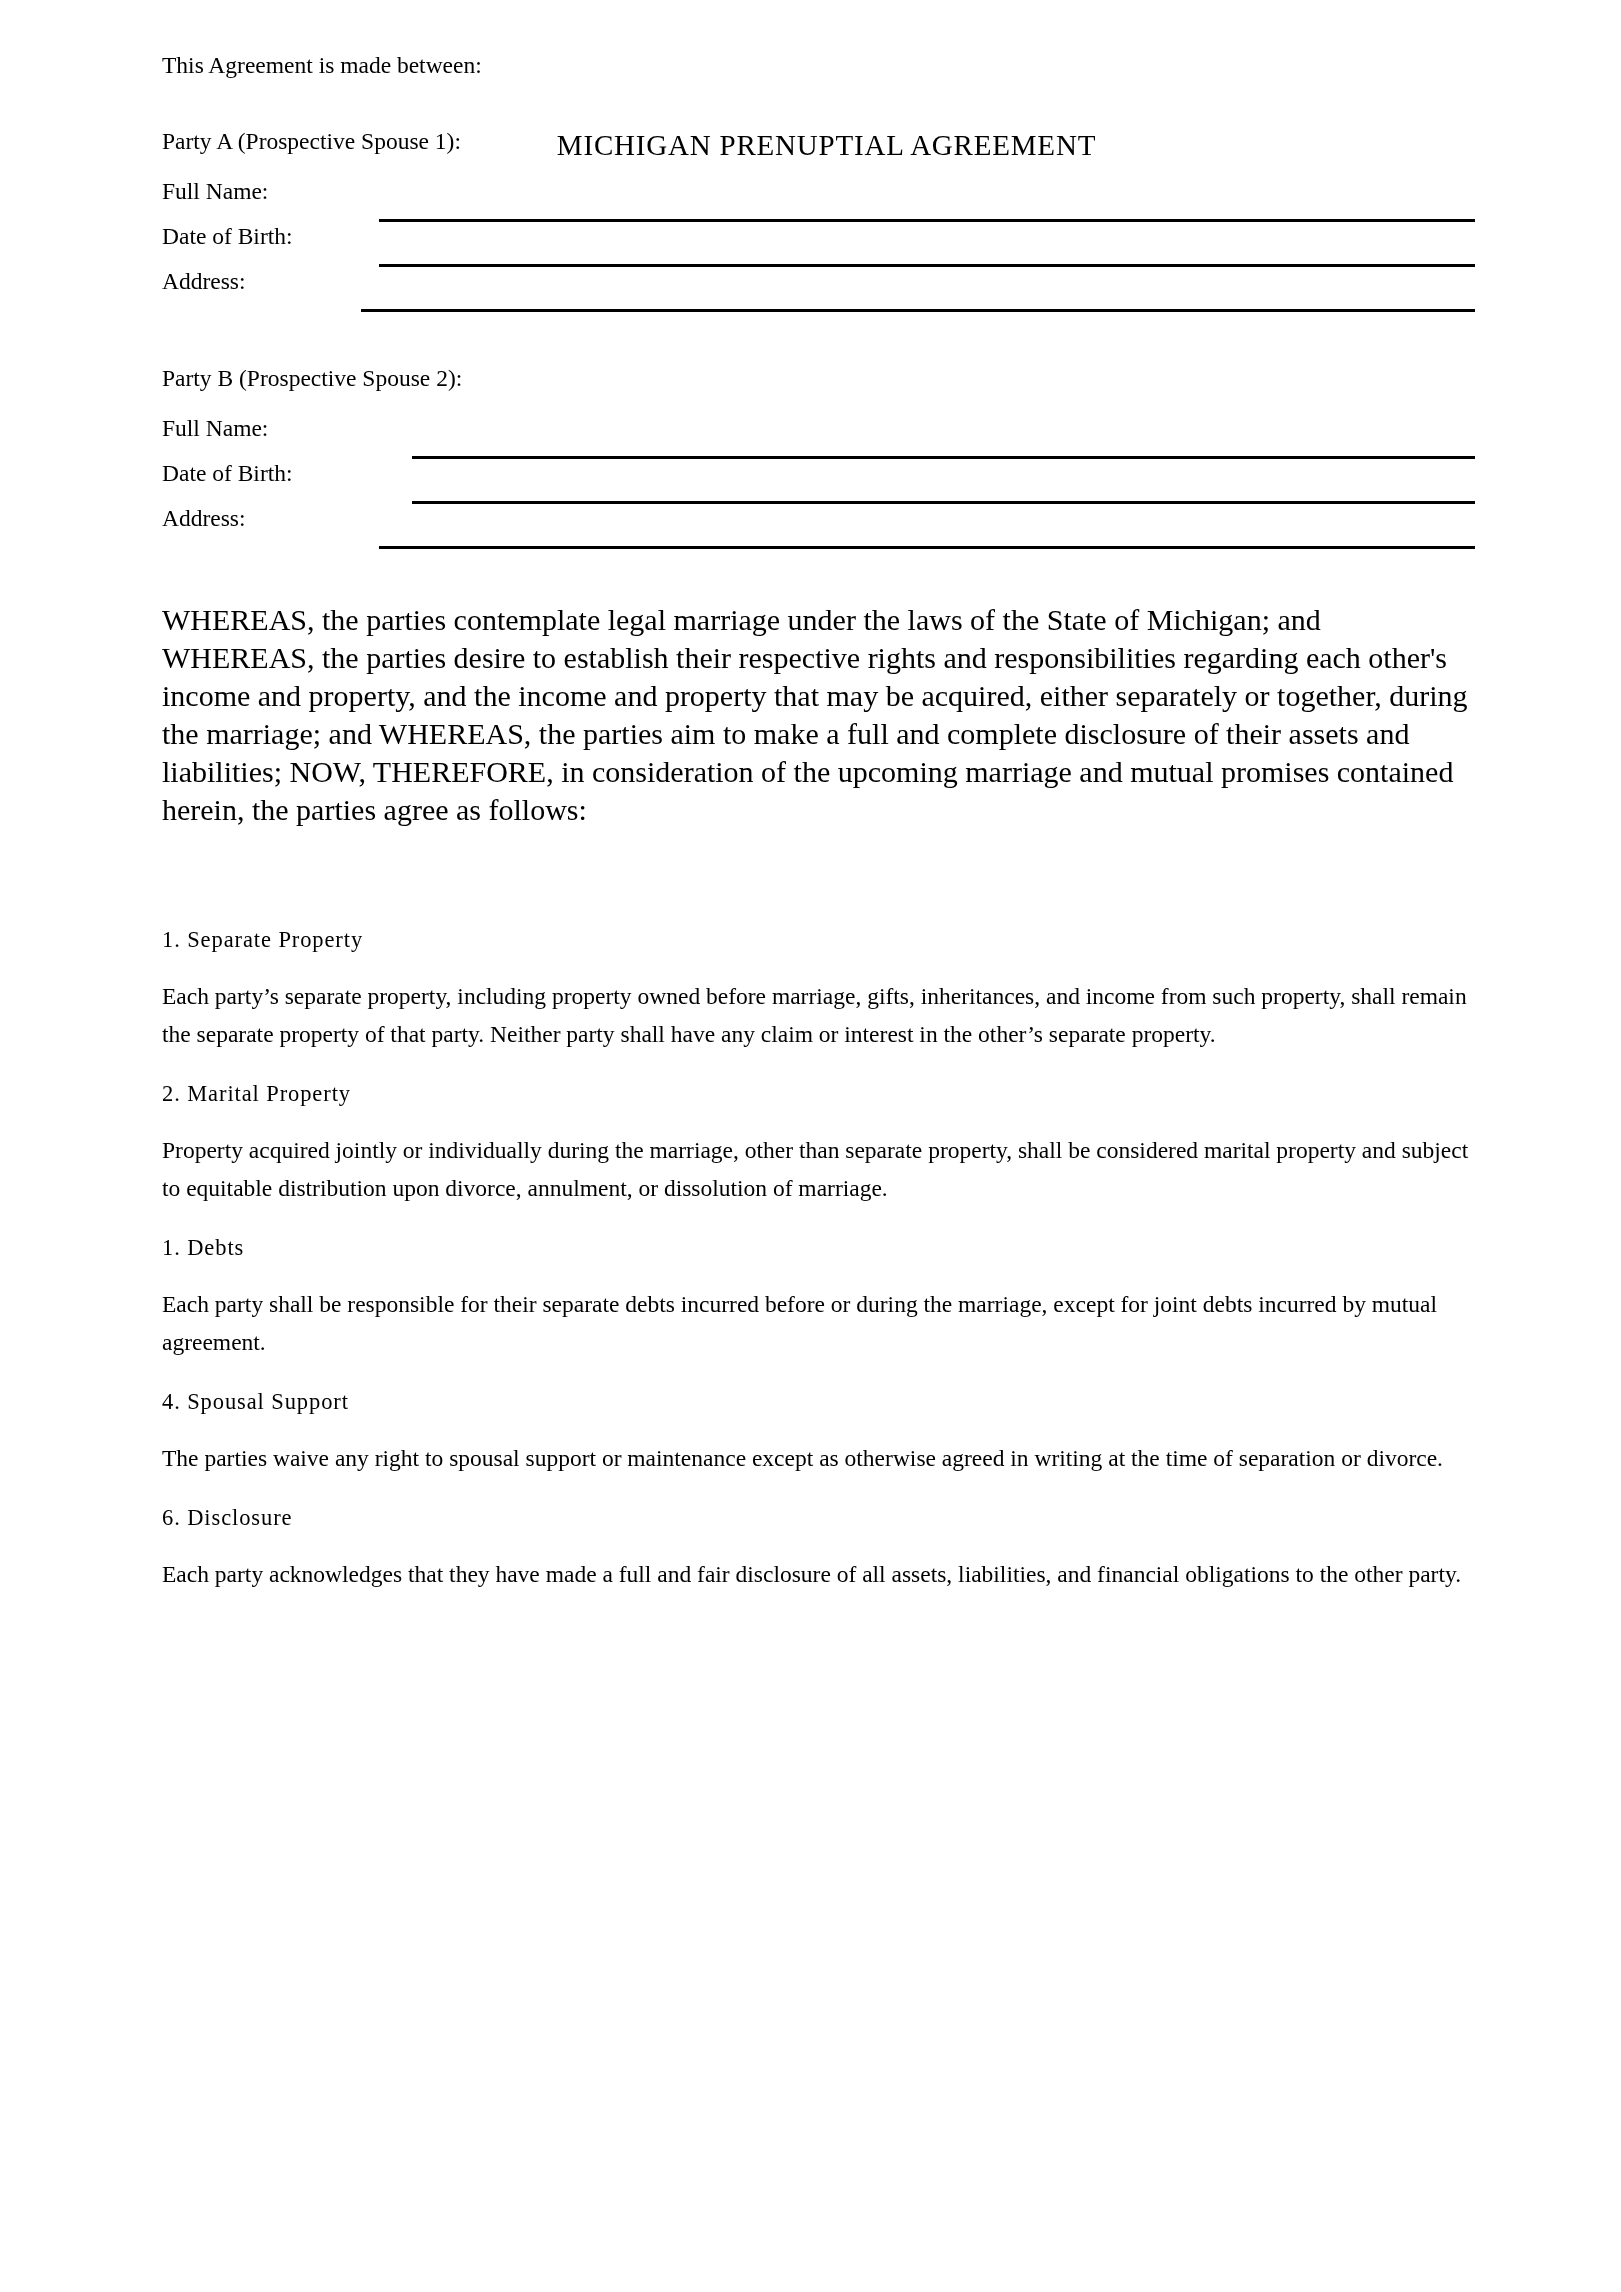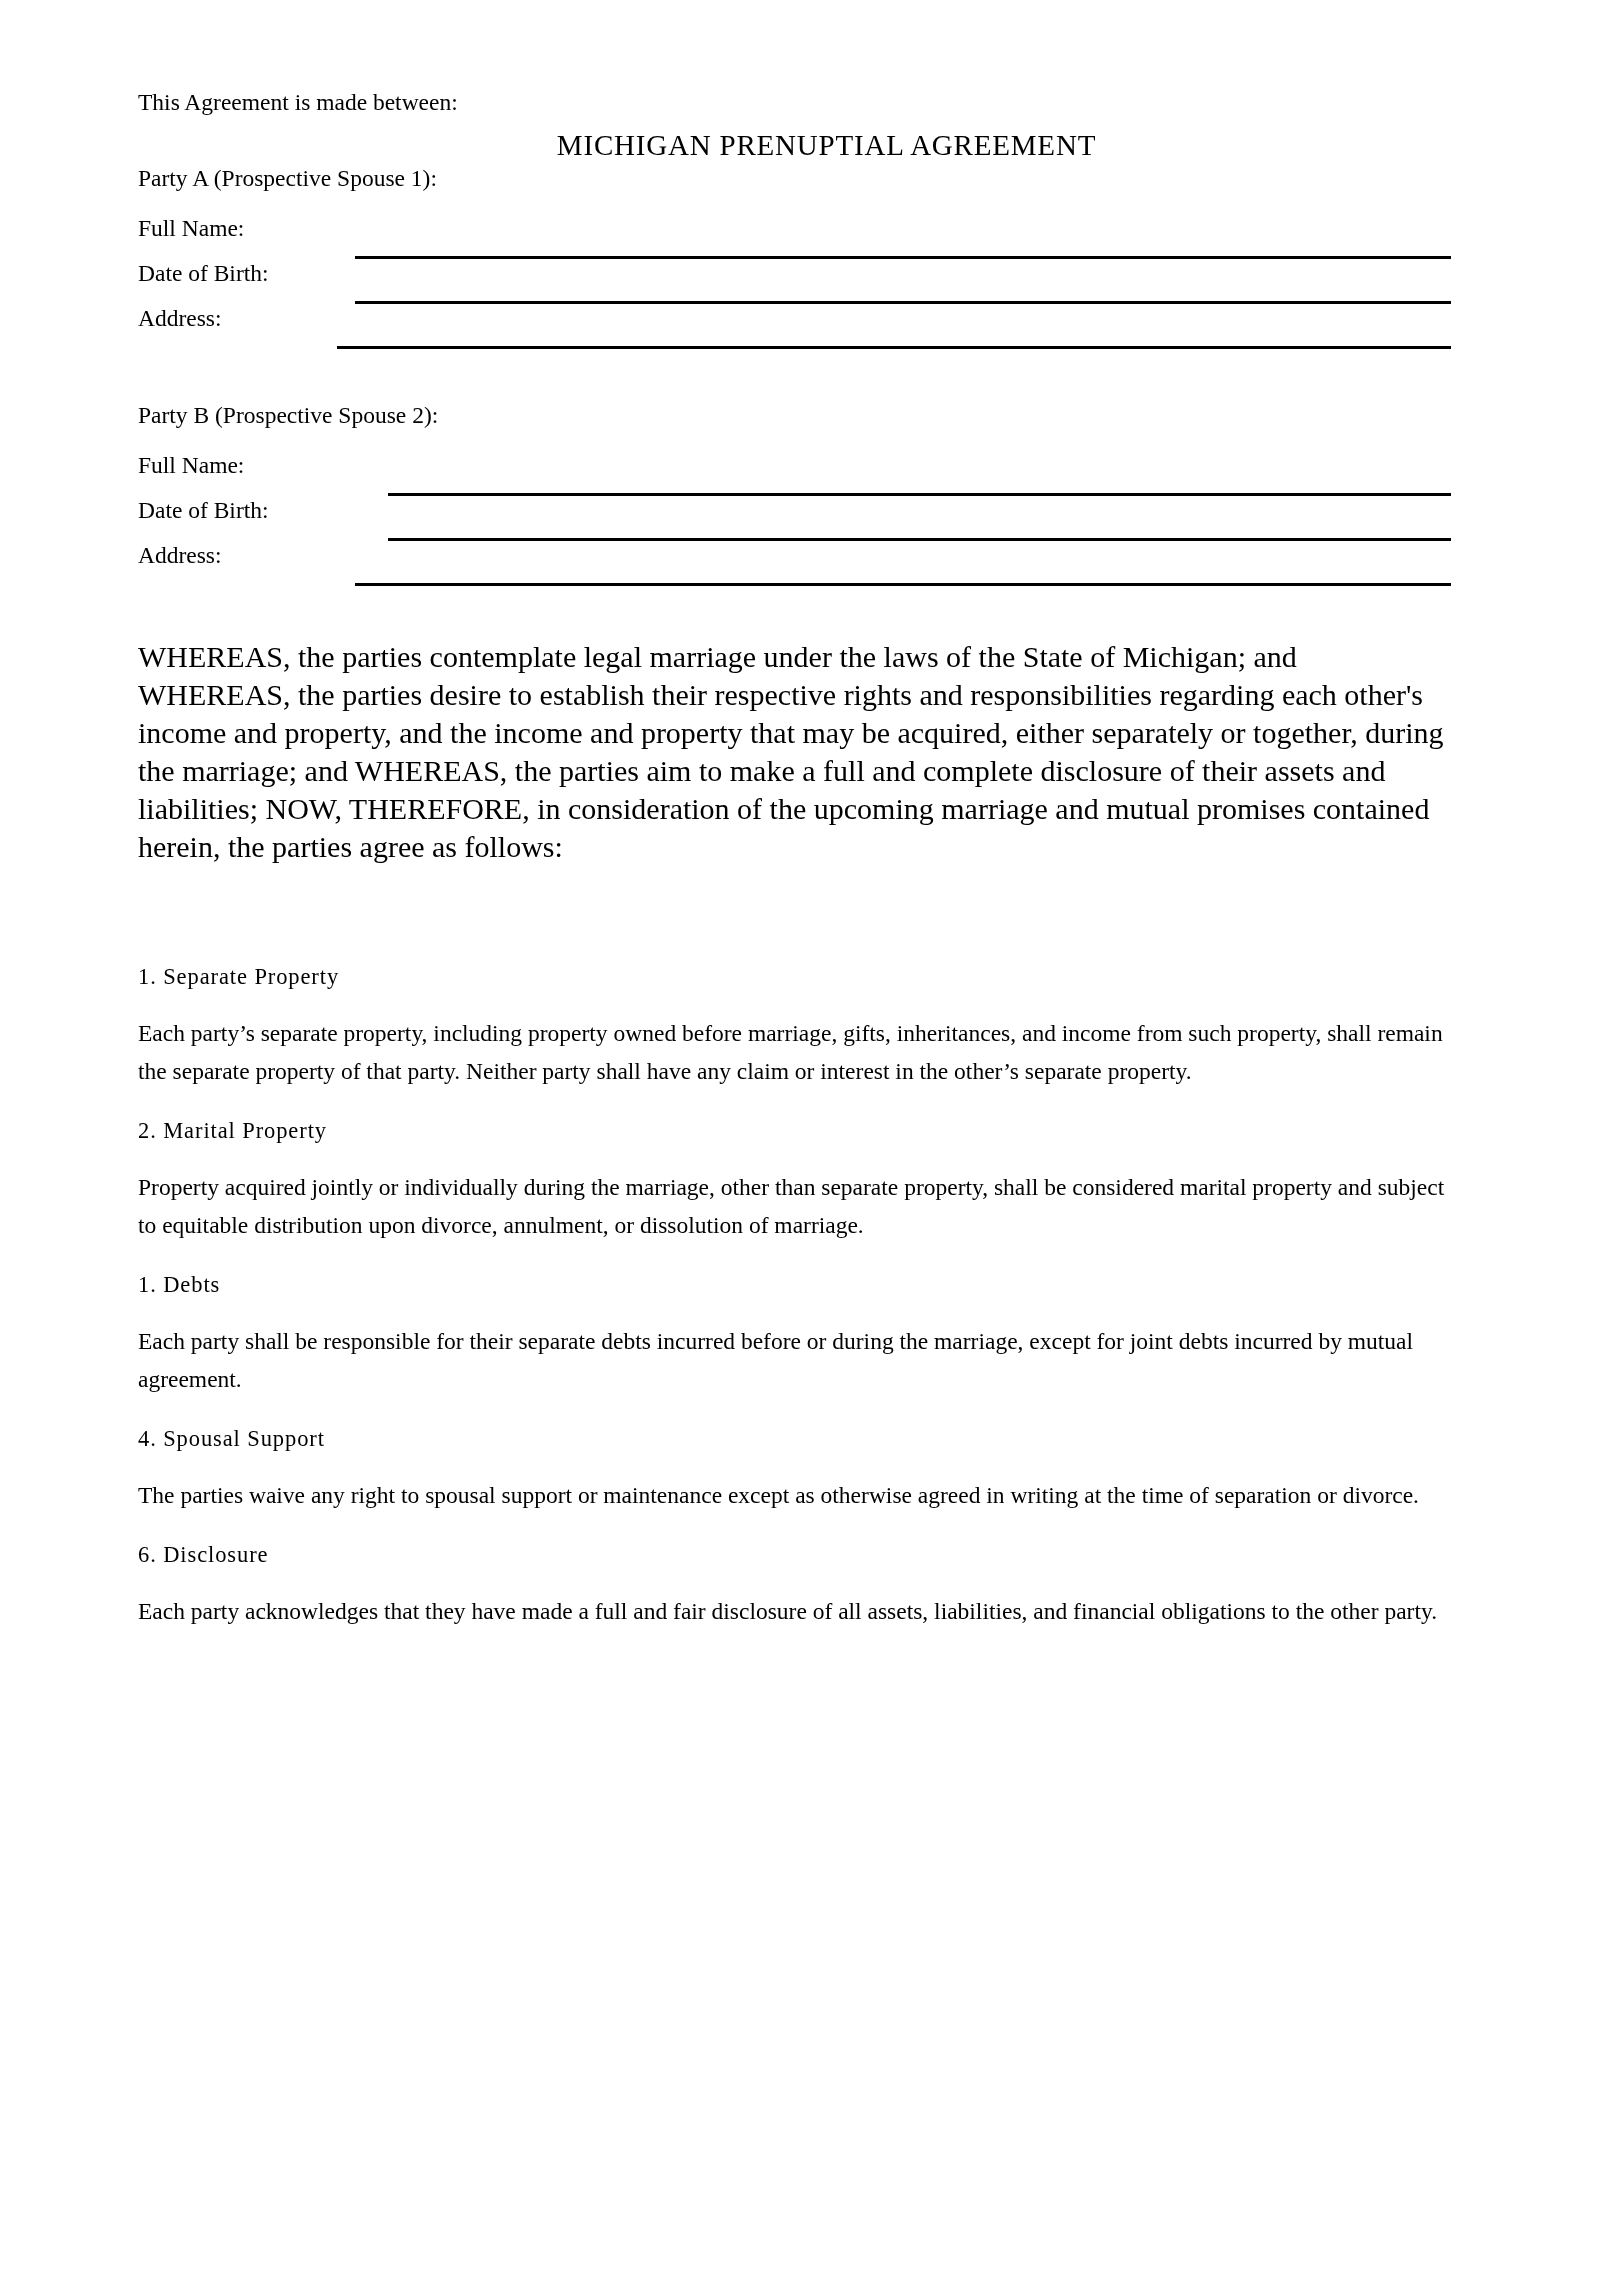--- a/index.html
+++ b/index.html
@@ -12,24 +12,23 @@
     width: 1621px;
     height: 2293px;
     background: #ffffff;
     margin: 0 auto;
     overflow: hidden;
     font-family: "Liberation Serif", "DejaVu Serif", serif;
     color: #000000;
   }
   .content {
     position: absolute;
-    left: 138px;
+    left: 162px;
     top: 0;
     width: 1313px;
-    margin-top: 37px;
   }
 
   
   .doc-title {
     text-align: center;
     font-family: "Liberation Serif", "DejaVu Serif", serif;
     font-size: 29px;
     font-weight: normal;
     letter-spacing: 0.8px;
     margin: 0;

